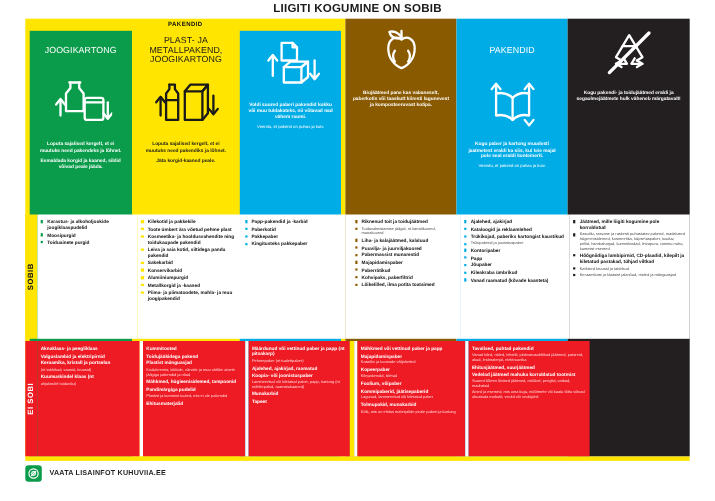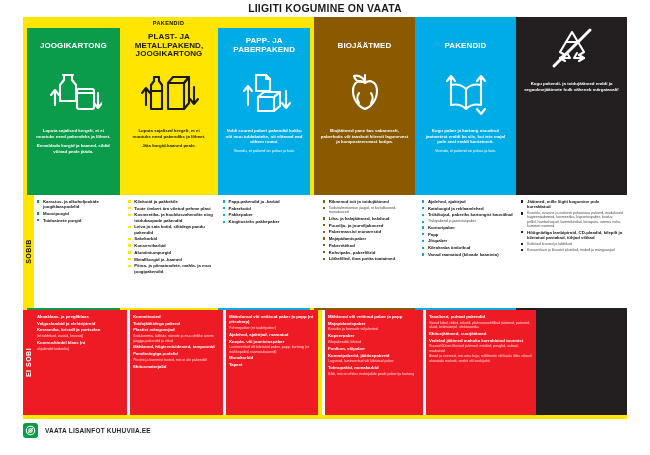--- a/index.html
+++ b/index.html
@@ -40,21 +40,21 @@
   .col.glass{width:93px;background:#0a9c4b;margin:0 3px 0 4px;}
   .col.plastic{width:93px;background:#ffe500;margin:0 3px 0 0;}
   .col.cardboard{width:92px;background:#00ace6;margin:0 4px 0 0;}
   .col.biocol{width:101px;background:#8a5a00;}
   .col.papercol{width:101px;background:#00ace6;}
   .col.mixedcol{width:111px;background:#231f20;}
 
   
   .chead{
     height:36px;display:flex;align-items:center;justify-content:center;
-    text-align:center;font-size:8px;font-weight:bold;line-height:1.08;
+    text-align:center;font-size:8px;font-weight:normal;line-height:1.08;
     padding:0 3px;box-sizing:border-box;letter-spacing:.1px;
   }
   .chead.light{color:#ffffff;}
   .chead.dark{color:#1a1a1a;}
 
   
   .iconbox{height:62px;display:flex;align-items:center;justify-content:center;}
   .iconbox svg{display:block;}
 
   
@@ -118,21 +118,21 @@
   .footer .ftxt{font-size:6.5px;font-weight:bold;color:#231f20;letter-spacing:.2px;}
 
   
   .boardbase{position:absolute;left:23px;top:415px;width:604px;height:4px;background:#ffe500;}
 </style>
 </head>
 <body>
 
 <div class="sheet">
 
-  <div class="title">LIIGITI KOGUMINE ON VAATA</div>
+  <div class="title">LIIGITI KOGUMINE ON SOBIB</div>
 
   <div class="board">
 
     <div class="group pack">
       <div class="packband">PAKENDID</div>
       <div class="cols">
 
         <div class="col glass">
           <div class="chead light">JOOGIKARTONG</div>
           <div class="iconbox">
@@ -171,21 +171,20 @@
                 <path d="M52 30l4 5 4-5"></path>
             </svg>
           </div>
           <div class="desc dark">
             <div class="d1">Loputa sajalised kergelt, et ei muutuks need pakendiks ja lõhnet.</div>
             <div class="d2">Jäta korgid-kaaned peale.</div>
           </div>
         </div>
 
         <div class="col cardboard">
-          <div class="chead light">PAPP- JA PABERPAKEND</div>
           <div class="iconbox">
             <svg width="60" height="52" viewBox="0 0 60 52" fill="none" stroke="#fff" stroke-width="2.1" stroke-linecap="round" stroke-linejoin="round">
               <path d="M22 6h10l4 4v12H22z"></path>
                 <path d="M32 6v4h4"></path>
               <path d="M14 36V18"></path>
                 <path d="M10 22l4-5 4 5"></path>
               <path d="M24 28h16v14H24z"></path>
                 <path d="M24 28l6-5h16l-6 5"></path>
                 <path d="M40 28l6-5v14l-6 5"></path>
               <path d="M52 22v16"></path>
@@ -196,21 +195,20 @@
             <div class="d1">Voldi suured paberi pakendid kokku või muu tuldakateks, nii võtavad nad vähem ruumi.</div>
             <div class="d3">Veendu, et pakend on puhas ja kuiv.</div>
           </div>
         </div>
 
       </div>
     </div>
 
     <div class="group bio">
       <div class="col biocol" style="flex:1">
-        <div class="chead light" style="margin-top:11px">BIOJÄÄTMED</div>
         <div class="iconbox">
           <svg width="52" height="52" viewBox="0 0 52 52" fill="none" stroke="#fff" stroke-width="2.1" stroke-linecap="round" stroke-linejoin="round">
             <path d="M26 12c-3-5-8-6-11-5 1 4 4 6 8 6"></path>
             <path d="M26 12v-6"></path>
             <path d="M26 14c-5-4-12-1-12 8 0 9 6 16 12 18 6-2 12-9 12-18 0-9-7-12-12-8z"></path>
             <path d="M20 24c-2 3-2 7 0 10"></path>
             <path d="M32 24c2 3 2 7 0 10"></path>
           </svg>
         </div>
         <div class="desc light">

